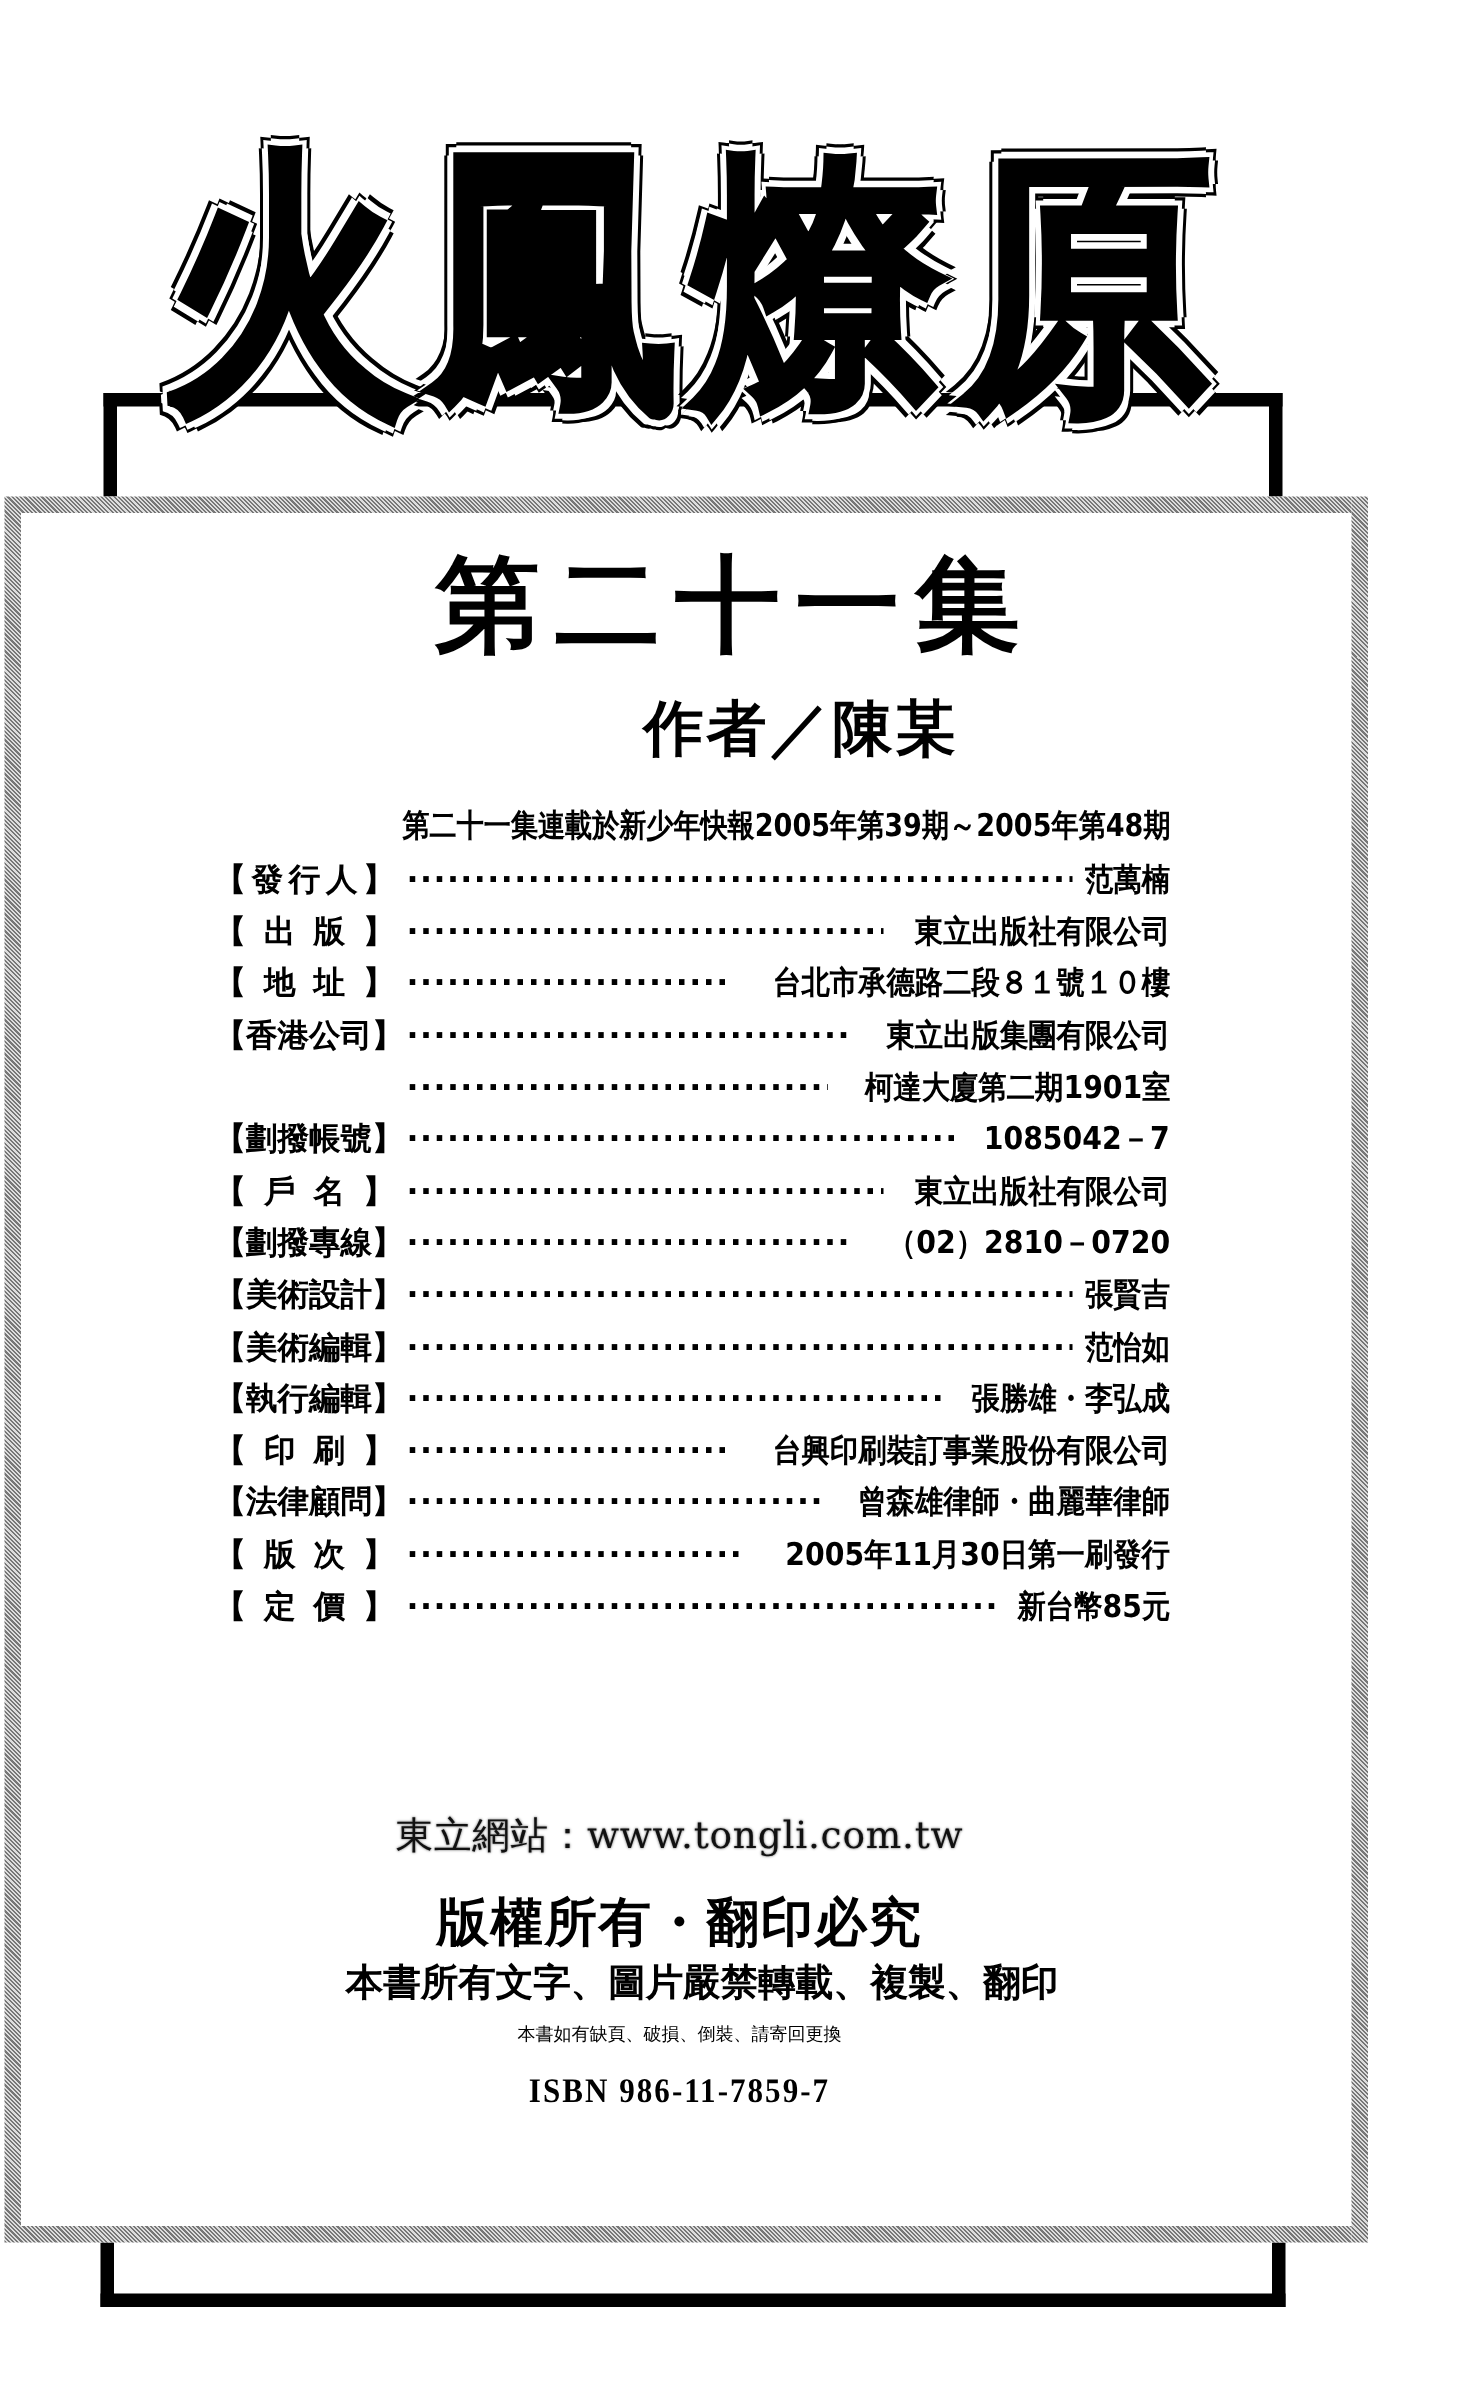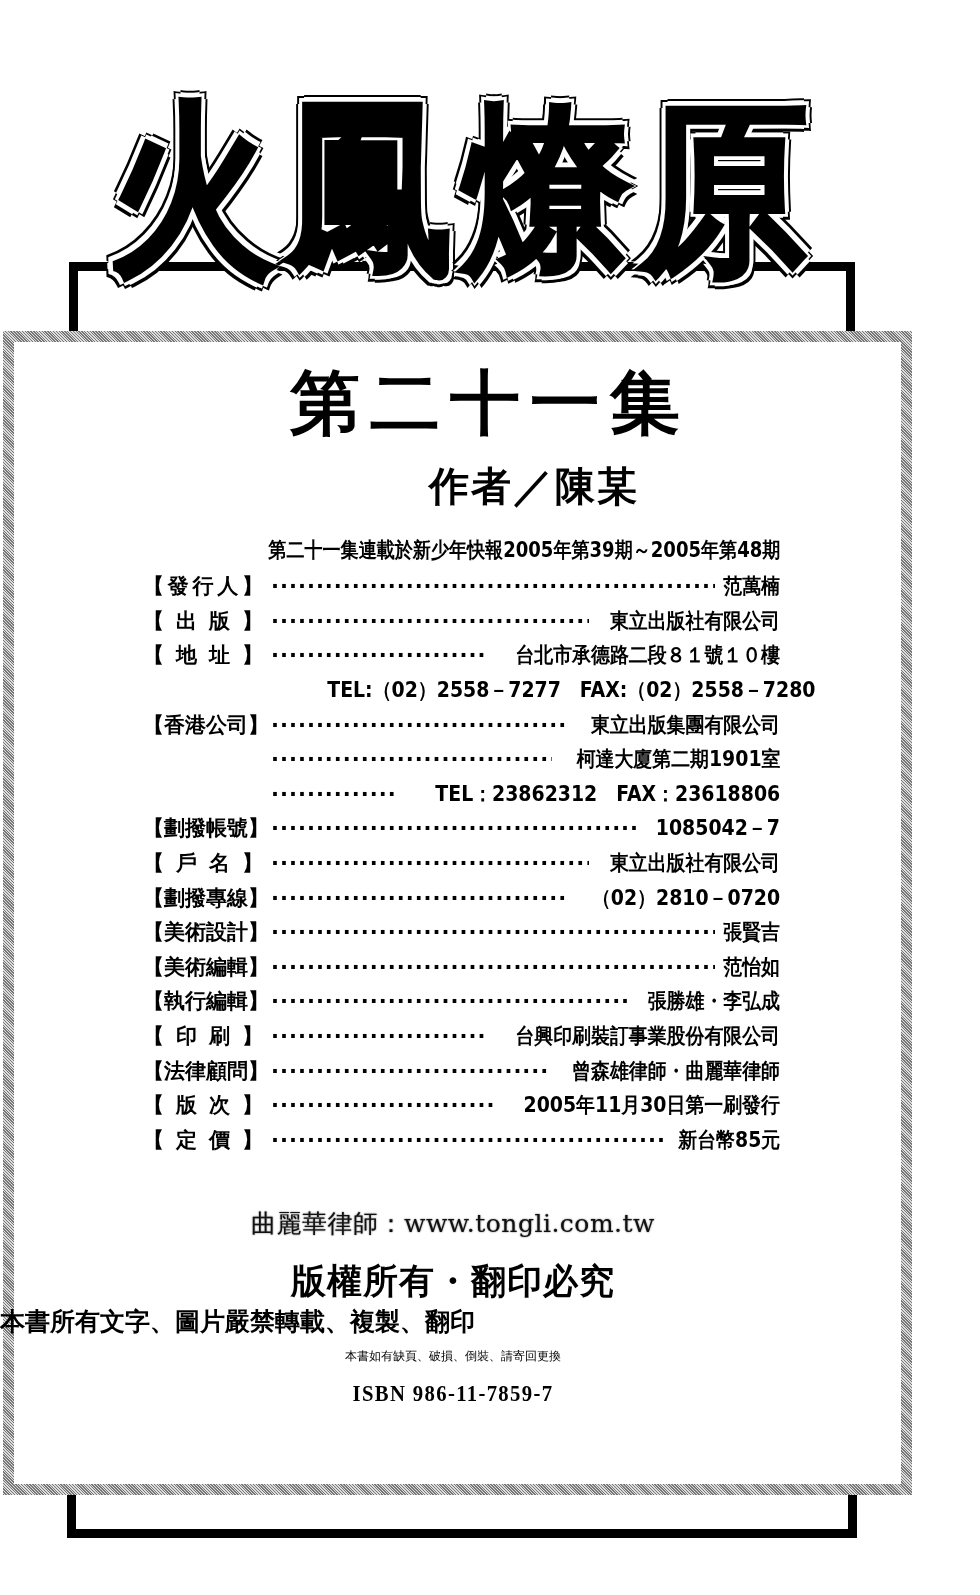--- a/index.html
+++ b/index.html
@@ -83,23 +83,24 @@
     font-family: "DejaVu Serif", "Liberation Serif", serif;
     font-size: 25px; color: #111; letter-spacing: 0.5px;
     text-shadow: 0 0 2px #888, 0 0 1px #999;
   }
   .rights {
     position: absolute; left: 0; width: 906px; top: 1258px; text-align: center;
     font-family: "DejaVu Serif", "Liberation Serif", serif; font-weight: 700;
     font-size: 35px; letter-spacing: 1px;
   }
   .notice {
-    position: absolute; left: 0; width: 906px; top: 1305px; 
+    position: absolute; left: 0; width: 906px; top: 1305px; text-align: center;
     font-family: "DejaVu Serif", "Liberation Serif", serif; font-weight: 700;
     font-size: 25px;
+    padding-left: 15px;
   }
   .replace {
     position: absolute; left: 0; width: 906px; top: 1348px; text-align: center;
     font-size: 12px;
   }
   .isbn {
     position: absolute; left: 0; width: 906px; top: 1381px; text-align: center;
     font-family: "Liberation Serif", "DejaVu Serif", serif; font-weight: 700;
     font-size: 23px; letter-spacing: 1.5px;
     transform: scaleX(0.9);
@@ -149,56 +150,40 @@
     <div class="row">
       <div class="label">
         <span>【</span>
         <span>地</span>
         <span>址</span>
         <span>】</span>
       </div>
       <div class="lead"></div>
       <div class="value">台北市承德路二段８１號１０樓</div>
     </div>
-    <div class="row nolabel plain">
-      <div class="label">
-        <span></span>
-        <span></span>
-      </div>
-      <div class="lead"></div>
-      <div class="value">TEL:（02）2558－7277　FAX:（02）2558－7280</div>
-    </div>
     <div class="row">
       <div class="label">
         <span>【</span>
         <span>香</span>
         <span>港</span>
         <span>公</span>
         <span>司</span>
         <span>】</span>
       </div>
       <div class="lead"></div>
       <div class="value">東立出版集團有限公司</div>
     </div>
     <div class="row nolabel">
       <div class="label">
         <span></span>
         <span></span>
       </div>
       <div class="lead"></div>
       <div class="value">柯達大廈第二期1901室</div>
     </div>
-    <div class="row nolabel">
-      <div class="label">
-        <span></span>
-        <span></span>
-      </div>
-      <div class="lead"></div>
-      <div class="value">TEL：23862312　FAX：23618806</div>
-    </div>
     <div class="row">
       <div class="label">
         <span>【</span>
         <span>劃</span>
         <span>撥</span>
         <span>帳</span>
         <span>號</span>
         <span>】</span>
       </div>
       <div class="lead"></div>
@@ -299,17 +284,17 @@
         <span>【</span>
         <span>定</span>
         <span>價</span>
         <span>】</span>
       </div>
       <div class="lead"></div>
       <div class="value">新台幣85元</div>
     </div>
   </div>
 
-<div class="website">曲麗華律師：www.tongli.com.tw</div>
+<div class="website">東立網站：www.tongli.com.tw</div>
 <div class="rights">版權所有・翻印必究</div>
 <div class="notice">本書所有文字、圖片嚴禁轉載、複製、翻印</div>
 <div class="replace">本書如有缺頁、破損、倒裝、請寄回更換</div>
 <div class="isbn">ISBN 986-11-7859-7</div>
 
 </body></html>

